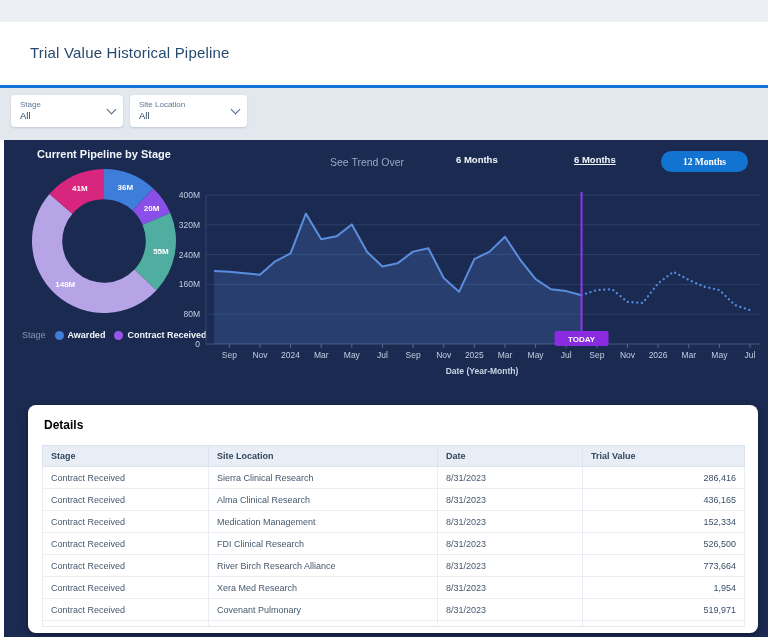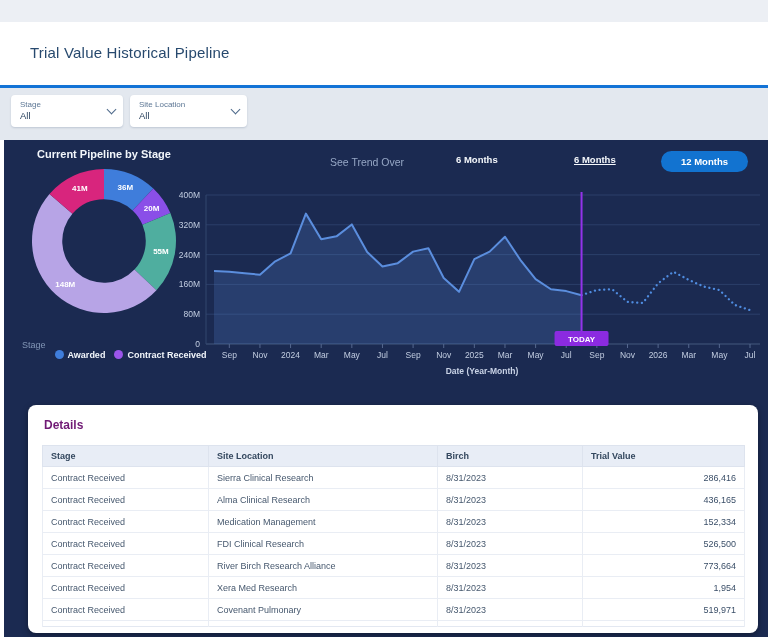--- a/index.html
+++ b/index.html
@@ -25,39 +25,39 @@
 
   .dark { position:absolute; left:4px; top:140px; width:768px; height:497px; background:#1b2a51; }
 
   .donut-title { position:absolute; left:0; top:8px; width:200px; text-align:center;
     font-size:11px; font-weight:600; color:#f2f6fb; }
   #donut-svg { position:absolute; left:27px; top:28px; }
   .donut-label { font-size:8px; font-weight:bold; fill:#ffffff; }
 
   .legend { position:absolute; left:18px; top:190px; width:185px; display:flex; align-items:center; gap:9px; }
   .legend-title { font-size:9px; color:#8296b6; }
-  .legend-item { display:flex; gap:4px; cursor:pointer;margin-top:20px; }
+  .legend-item { display:flex; align-items:center; gap:4px; cursor:pointer; }
   .legend-item .dot { width:9px; height:9px; border-radius:50%; }
   .legend-item .lab { font-size:9px; font-weight:bold; color:#f2f6fb; white-space:nowrap; }
 
   .trend-title { position:absolute; left:283px; top:16px; font-size:10.5px; color:#96a7c5;margin-left:43px; }
   .range-btn { position:absolute; top:14px; background:none; border:none; font-size:9.5px; font-weight:bold;
     color:#f4f7fb; cursor:pointer; font-family:inherit; }
   #range-3 { left:452px; } #range-6 { left:570px;text-decoration:underline; }
   .range-pill { position:absolute; left:657px; top:11px; width:87px; height:21px; border:none; border-radius:11px;
-    background:#1273d0; color:#ffffff; font-size:9.5px; font-weight:bold; cursor:pointer; font-family:Liberation Sans, sans-serif; }
+    background:#1273d0; color:#ffffff; font-size:9.5px; font-weight:bold; cursor:pointer; font-family:Liberation Serif, serif; }
 
   #trend-svg { position:absolute; left:150px; top:45px; font-family:inherit; }
   .tick-txt { font-size:8.5px; fill:#c2cde1; }
   .axis-title { font-size:8.5px; font-weight:600; fill:#c9d3e6; }
   .today-txt { font-size:8px; font-weight:bold; fill:#ffffff; }
 
   .details-card { position:absolute; left:24px; top:265px; width:730px; height:228px;
     background:#ffffff; border-radius:8px; box-shadow:0 2px 6px rgba(0,0,0,.35); overflow:hidden; }
-  .details-title { position:absolute; left:16px; top:13px; font-size:12px; font-weight:600; color:#701a75; }
+  .details-title { position:absolute; left:16px; top:13px; font-size:12px; font-weight:600; color:#000000; }
   #details-table { position:absolute; left:14px; top:40px; width:702px; border-collapse:collapse;
     border:1px solid #e3e8f1; table-layout:fixed; }
   #details-table th { background:#e8edf6; font-size:9px; font-weight:bold; color:#33475e; text-align:left;
     height:21px; padding:0 8px; border:1px solid #dde3ee; }
   #details-table td { font-size:9px; color:#46586e; height:22px; padding:0 8px;
     border:1px solid #e9edf4; background:#ffffff; }
   #details-table td.num { text-align:right; color:#3b4f68;padding-left:48px; }
   #details-table tr.partial td { height:6px; border-bottom:none; }
   .col-stage { width:166px; } .col-site { width:229px; } .col-date { width:145px; } .col-value { width:162px; }
 </style>
@@ -180,21 +180,21 @@
         <text x="427.54285714285714" y="157" text-anchor="middle" class="today-txt">TODAY</text>
       </svg>
 
     <div class="details-card">
       <div class="details-title">Details</div>
       <table id="details-table">
         <thead id="details-head">
             <tr>
               <th class="col-stage">Stage</th>
               <th class="col-site">Site Location</th>
-              <th class="col-date">Birch</th>
+              <th class="col-date">Date</th>
               <th class="col-value">Trial Value</th>
             </tr>
           </thead>
         <tbody id="details-body">
             <tr>
               <td>Contract Received</td>
               <td>Sierra Clinical Research</td>
               <td>8/31/2023</td>
               <td class="num">286,416</td>
             </tr>

